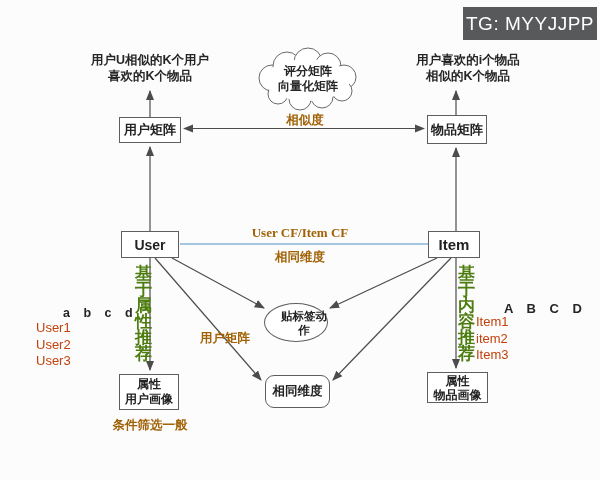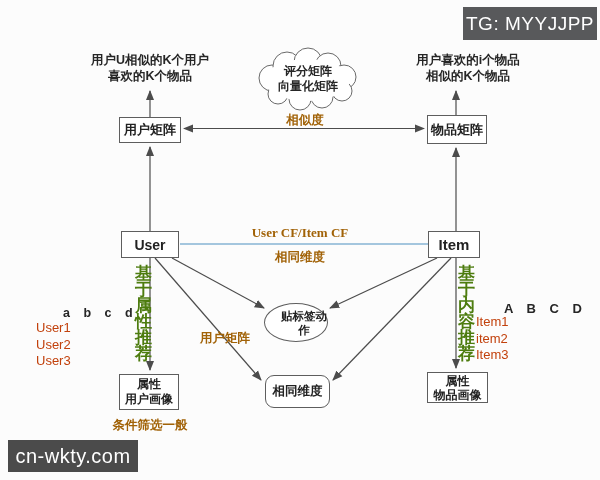--- a/index.html
+++ b/index.html
@@ -179,15 +179,14 @@
   </div>
   <div class="box" style="left:427px; top:372px; width:61px; height:31px;">
     <div class="two-line" style="line-height:14px;">
       <div>属性</div>
       <div>物品画像</div>
     </div>
   </div>
 
   <div class="lbl" style="left:108px; top:417px; width:84px;">条件筛选一般</div>
 
-  <div class="banner banner-bottom">cn-wkty.com</div>
 
 </div>
 
 </body></html>

